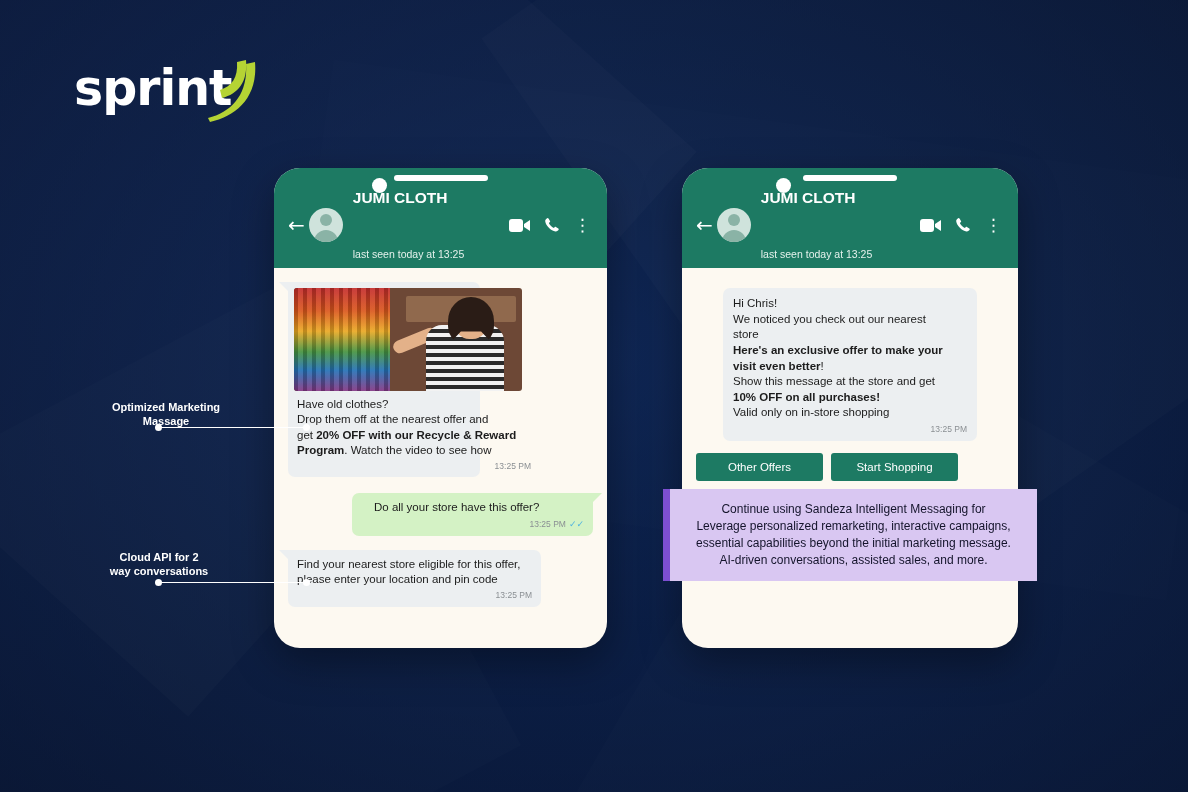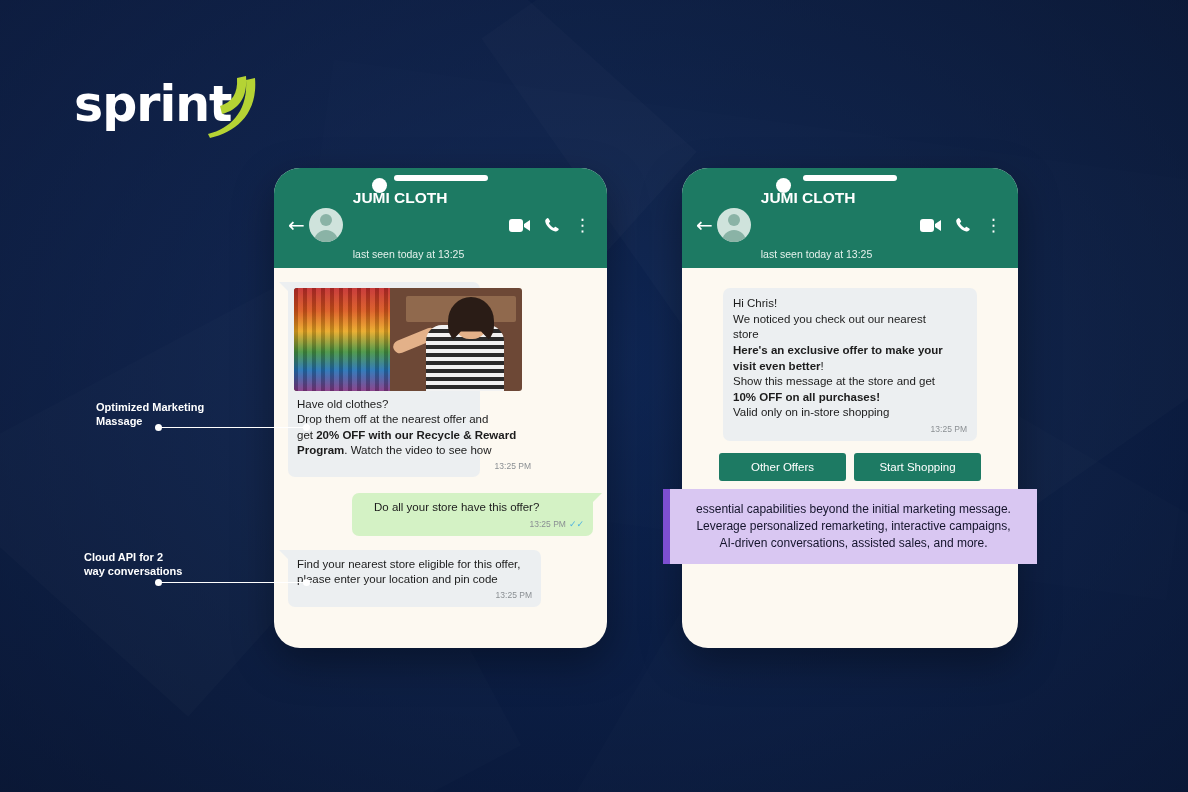--- a/index.html
+++ b/index.html
@@ -27,21 +27,21 @@
   .f3 { top: -260px; right: -240px; width: 820px; height: 700px; transform: rotate(-35deg); background: rgba(255,255,255,0.03); }
   .f4 { bottom: -280px; right: -160px; width: 700px; height: 620px; transform: rotate(30deg); background: rgba(255,255,255,0.02); }
   .f5 { top: 120px; left: 300px; width: 900px; height: 420px; transform: rotate(8deg); background: rgba(255,255,255,0.012); }
   .vignette {
     position: absolute; inset: 0;
     background: radial-gradient(ellipse at 50% 45%, rgba(20,50,105,0.45) 0%, rgba(6,16,40,0.55) 100%);
   }
 
   
   .logo {
-    position: absolute; left: 74px; top: 52px;
+    position: absolute; left: 74px; top: 36px;
     width: 170px; height: 80px;
   }
   .logo-text {
     font-family: "DejaVu Sans", sans-serif;
     font-size: 49px;
     font-weight: bold;
     color: #ffffff;
     letter-spacing: -1px;
     position: absolute;
     left: 0; top: 24px;
@@ -243,40 +243,40 @@
   }
 
   .bubble-info {
     background: #eceff1;
     border-radius: 7px 7px 7px 7px;
     padding: 8px 10px 5px 10px;
     width: 254px;
     margin: 0 auto 0 auto;
     font-size: 11.5px; line-height: 1.36; color: #1c1c1c;
   }
-  .cta-row { display: flex; gap: 8px; margin-top: 12px; justify-content: center; }
+  .cta-row { display: flex; gap: 8px; margin-top: 12px; justify-content: flex-start; }
   .cta-btn {
     background: #1d7a63;
     color: #fff;
     font-size: 11.5px;
     padding: 8px 0;
     width: 127px;
     text-align: center;
     border-radius: 3px;
     cursor: pointer;
   }
 
   
   .annot {
     position: absolute;
     color: #ffffff;
     font-size: 11px;
     font-weight: bold;
     line-height: 1.25;
-    text-align: left;
+    text-align: center;
   }
   .annot-1 { left: 96px; top: 401px; width: 140px; }
   .annot-2 { left: 84px; top: 551px; width: 150px; }
   .leader { position: absolute; height: 1px; background: #ffffff; }
   .l1 { left: 160px; top: 427px; width: 148px; }
   .l2 { left: 160px; top: 582px; width: 148px; }
   .dot { position: absolute; width: 7px; height: 7px; border-radius: 50%; background: #ffffff; }
   .d1 { left: 155px; top: 424px; }
   .d2 { left: 155px; top: 579px; }
   .d3 { left: 303px; top: 424px; }
@@ -438,16 +438,17 @@
 
 <div class="annot annot-2">
   <div>Cloud API for 2</div>
   <div>way conversations</div>
 </div>
 <div class="leader l2"></div>
 <div class="dot d2"></div>
 <div class="dot d4"></div>
 
 <div class="callout">
+  <div>Continue using Sandeza Intelligent Messaging for</div>
+  <div>Leverage personalized remarketing, interactive campaigns,</div>
   <div>essential capabilities beyond the initial marketing message.</div>
-  <div>Leverage personalized remarketing, interactive campaigns,</div>
   <div>AI-driven conversations, assisted sales, and more.</div>
 </div>
 
 </body></html>

